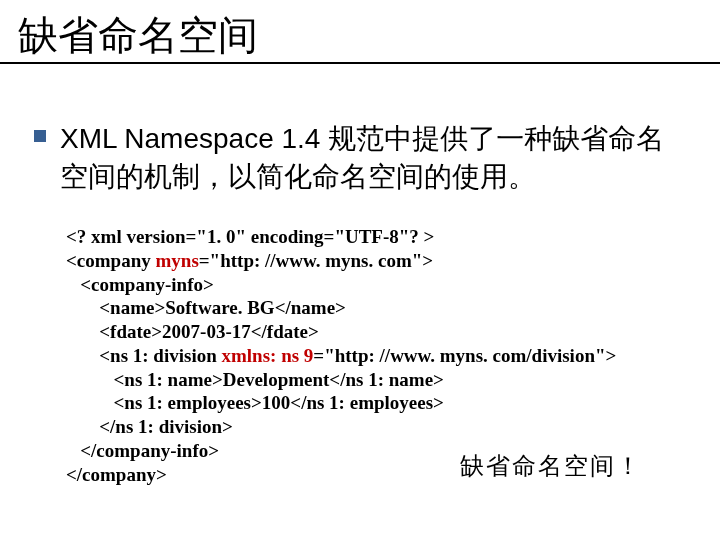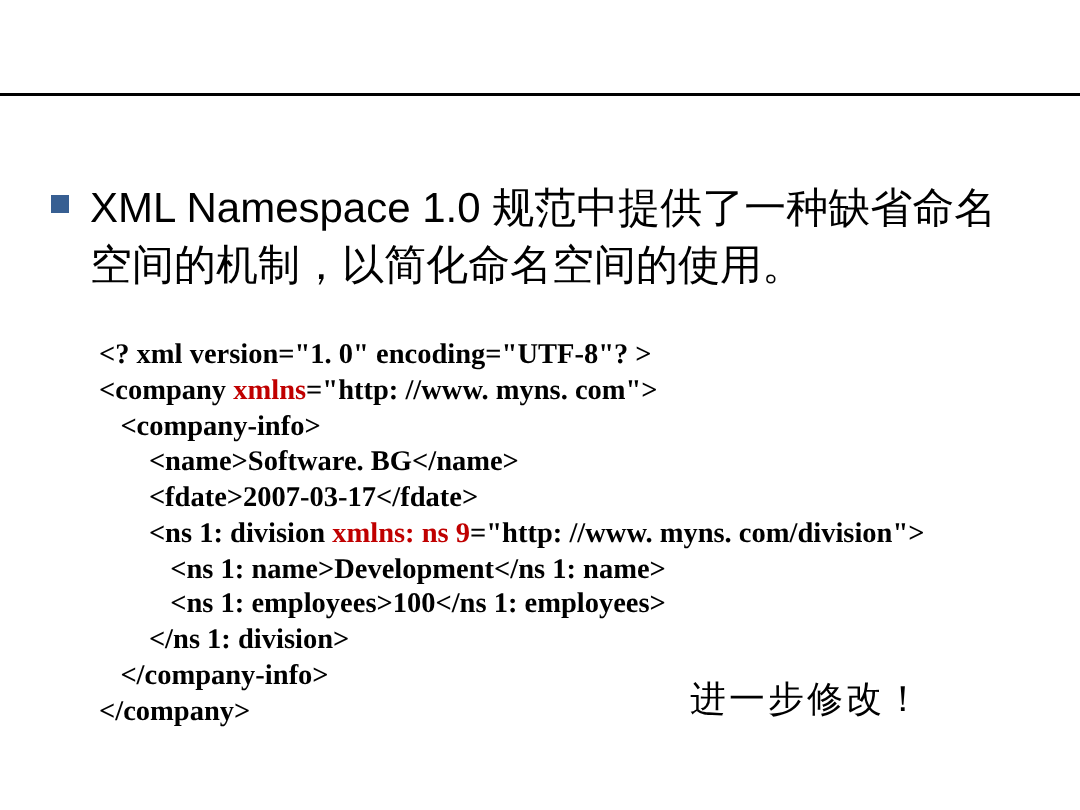--- a/index.html
+++ b/index.html
@@ -78,36 +78,37 @@
     font-family: "SimSun","SimHei", sans-serif;
     color: #000;
     letter-spacing: 2px;
   }
 </style>
 </head>
 <body>
 
 <div class="slide">
 
+  <div class="title">缺省命名空间</div>
   <div class="title-underline"></div>
 
   <div class="body">
     <div class="bullet-row">
       <div class="bullet"></div>
-      <div class="bullet-text">XML Namespace 1.0 规范中提供了一种缺省命名空间的机制，以简化命名空间的使用。</div>
+      <div class="bullet-text">XML Namespace 1.4 规范中提供了一种缺省命名空间的机制，以简化命名空间的使用。</div>
     </div>
   </div>
 
   <div class="code-block"><span>&lt;? xml version="1. 0" encoding="UTF-8"? &gt;</span>
-<span><span>&lt;company </span><span class="kw">xmlns</span><span>="http: //www. myns. com"&gt;</span></span>
+<span><span>&lt;company </span><span class="kw">myns</span><span>="http: //www. myns. com"&gt;</span></span>
 <span>   &lt;company-info&gt;</span>
 <span>       &lt;name&gt;Software. BG&lt;/name&gt;</span>
 <span>       &lt;fdate&gt;2007-03-17&lt;/fdate&gt;</span>
 <span><span>       &lt;ns 1: division </span><span class="kw">xmlns: ns 9</span><span>="http: //www. myns. com/division"&gt;</span></span>
 <span>          &lt;ns 1: name&gt;Development&lt;/ns 1: name&gt;</span>
 <span>          &lt;ns 1: employees&gt;100&lt;/ns 1: employees&gt;</span>
 <span>       &lt;/ns 1: division&gt;</span>
 <span>   &lt;/company-info&gt;</span>
 <span>&lt;/company&gt;</span></div>
 
-  <div class="footnote">进一步修改！</div>
+  <div class="footnote">缺省命名空间！</div>
 
 </div>
 
 </body></html>

